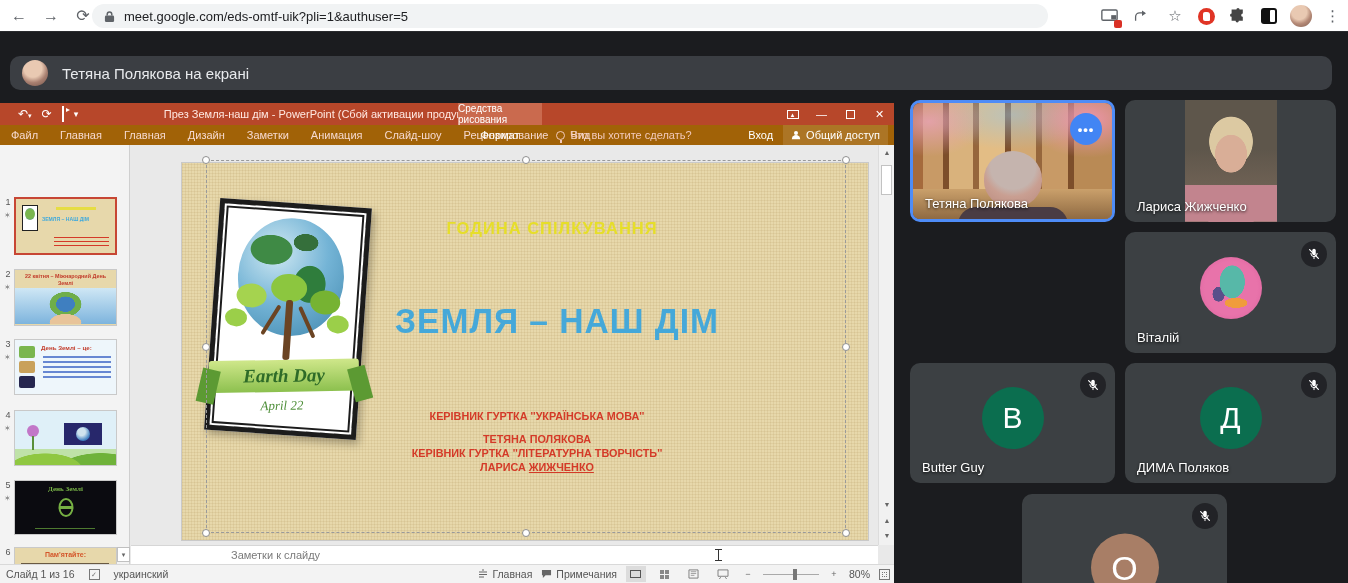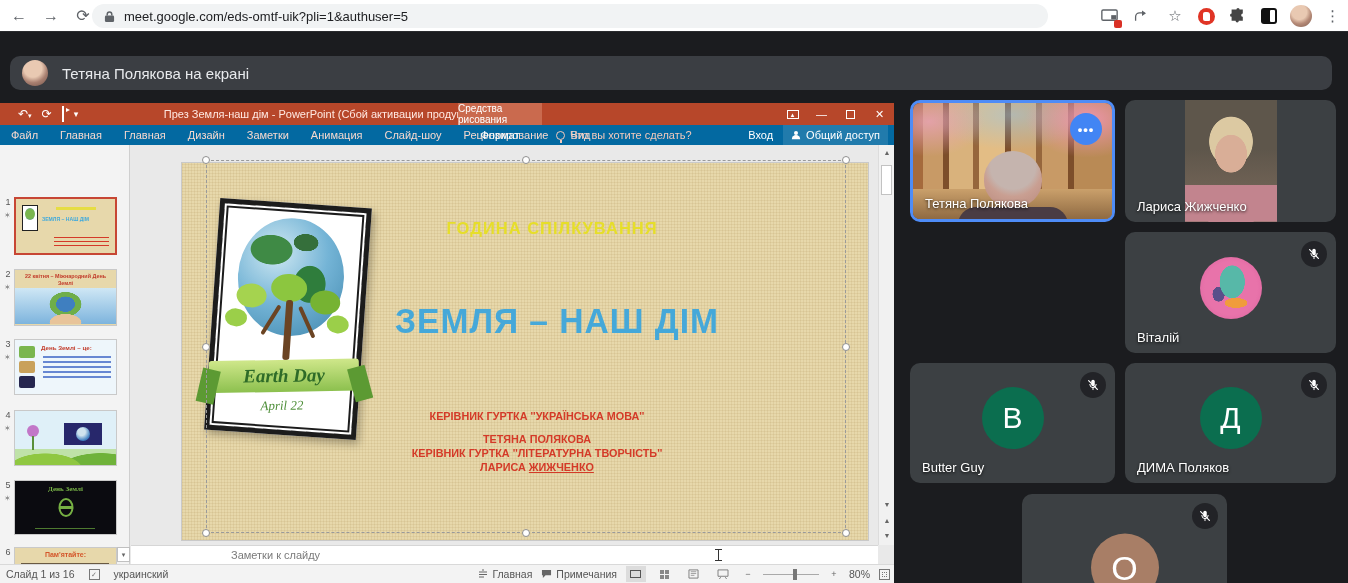--- a/index.html
+++ b/index.html
@@ -97,21 +97,21 @@
   .mini-mon::after{content:"";position:absolute;left:3px;top:1px;border-left:4px solid #fff;
     border-top:2px solid transparent;border-bottom:2px solid transparent;}
   .win-title{position:absolute;left:165px;top:0;width:310px;height:22px;display:flex;align-items:center;
     justify-content:center;font-size:11px;color:#ffe9e2;white-space:nowrap;}
   .ctx-group{position:absolute;left:458px;top:0;width:84px;height:22px;background:#ca6a4e;
     display:flex;align-items:center;justify-content:center;font-size:10px;color:#fff;}
   .win-ctl{position:absolute;right:0;top:0;height:22px;display:flex;}
   .wc{width:29px;height:22px;display:flex;align-items:center;justify-content:center;font-size:11px;color:#fff;cursor:pointer;}
   .restore-g{width:9px;height:9px;border:1px solid #fff;position:relative;}
   .ribbon-opt{width:12px;height:9px;border:1px solid #fff;position:relative;font-size:7px;line-height:8px;text-align:center;}
-  .tabrow{position:absolute;left:0;top:22px;width:894px;height:20px;background:#0369a1;
+  .tabrow{position:absolute;left:0;top:22px;width:894px;height:20px;background:#a16207;
     display:flex;align-items:center;color:#f6d9cf;font-size:11px;}
   .rtab{padding:0 11px;height:20px;display:flex;align-items:center;cursor:pointer;white-space:nowrap;}
   .rtab.fmt{position:absolute;left:458px;width:84px;justify-content:center;color:#fff;padding:0;}
   .tellme{position:absolute;left:556px;display:flex;align-items:center;gap:5px;color:#f3cabc;font-size:11px;white-space:nowrap;}
   .bulb{width:9px;height:9px;border-radius:50%;border:1px solid #f3cabc;position:relative;}
   .bulb::after{content:"";position:absolute;left:3px;top:8px;width:2px;height:3px;background:#f3cabc;}
   .tab-right{position:absolute;right:6px;top:0;height:20px;display:flex;align-items:center;gap:10px;color:#fff;}
   .share-btn{display:flex;align-items:center;gap:5px;background:rgba(255,255,255,.12);
     height:20px;padding:0 8px;font-size:11px;cursor:pointer;}
   .signin{font-size:11px;cursor:pointer;}

